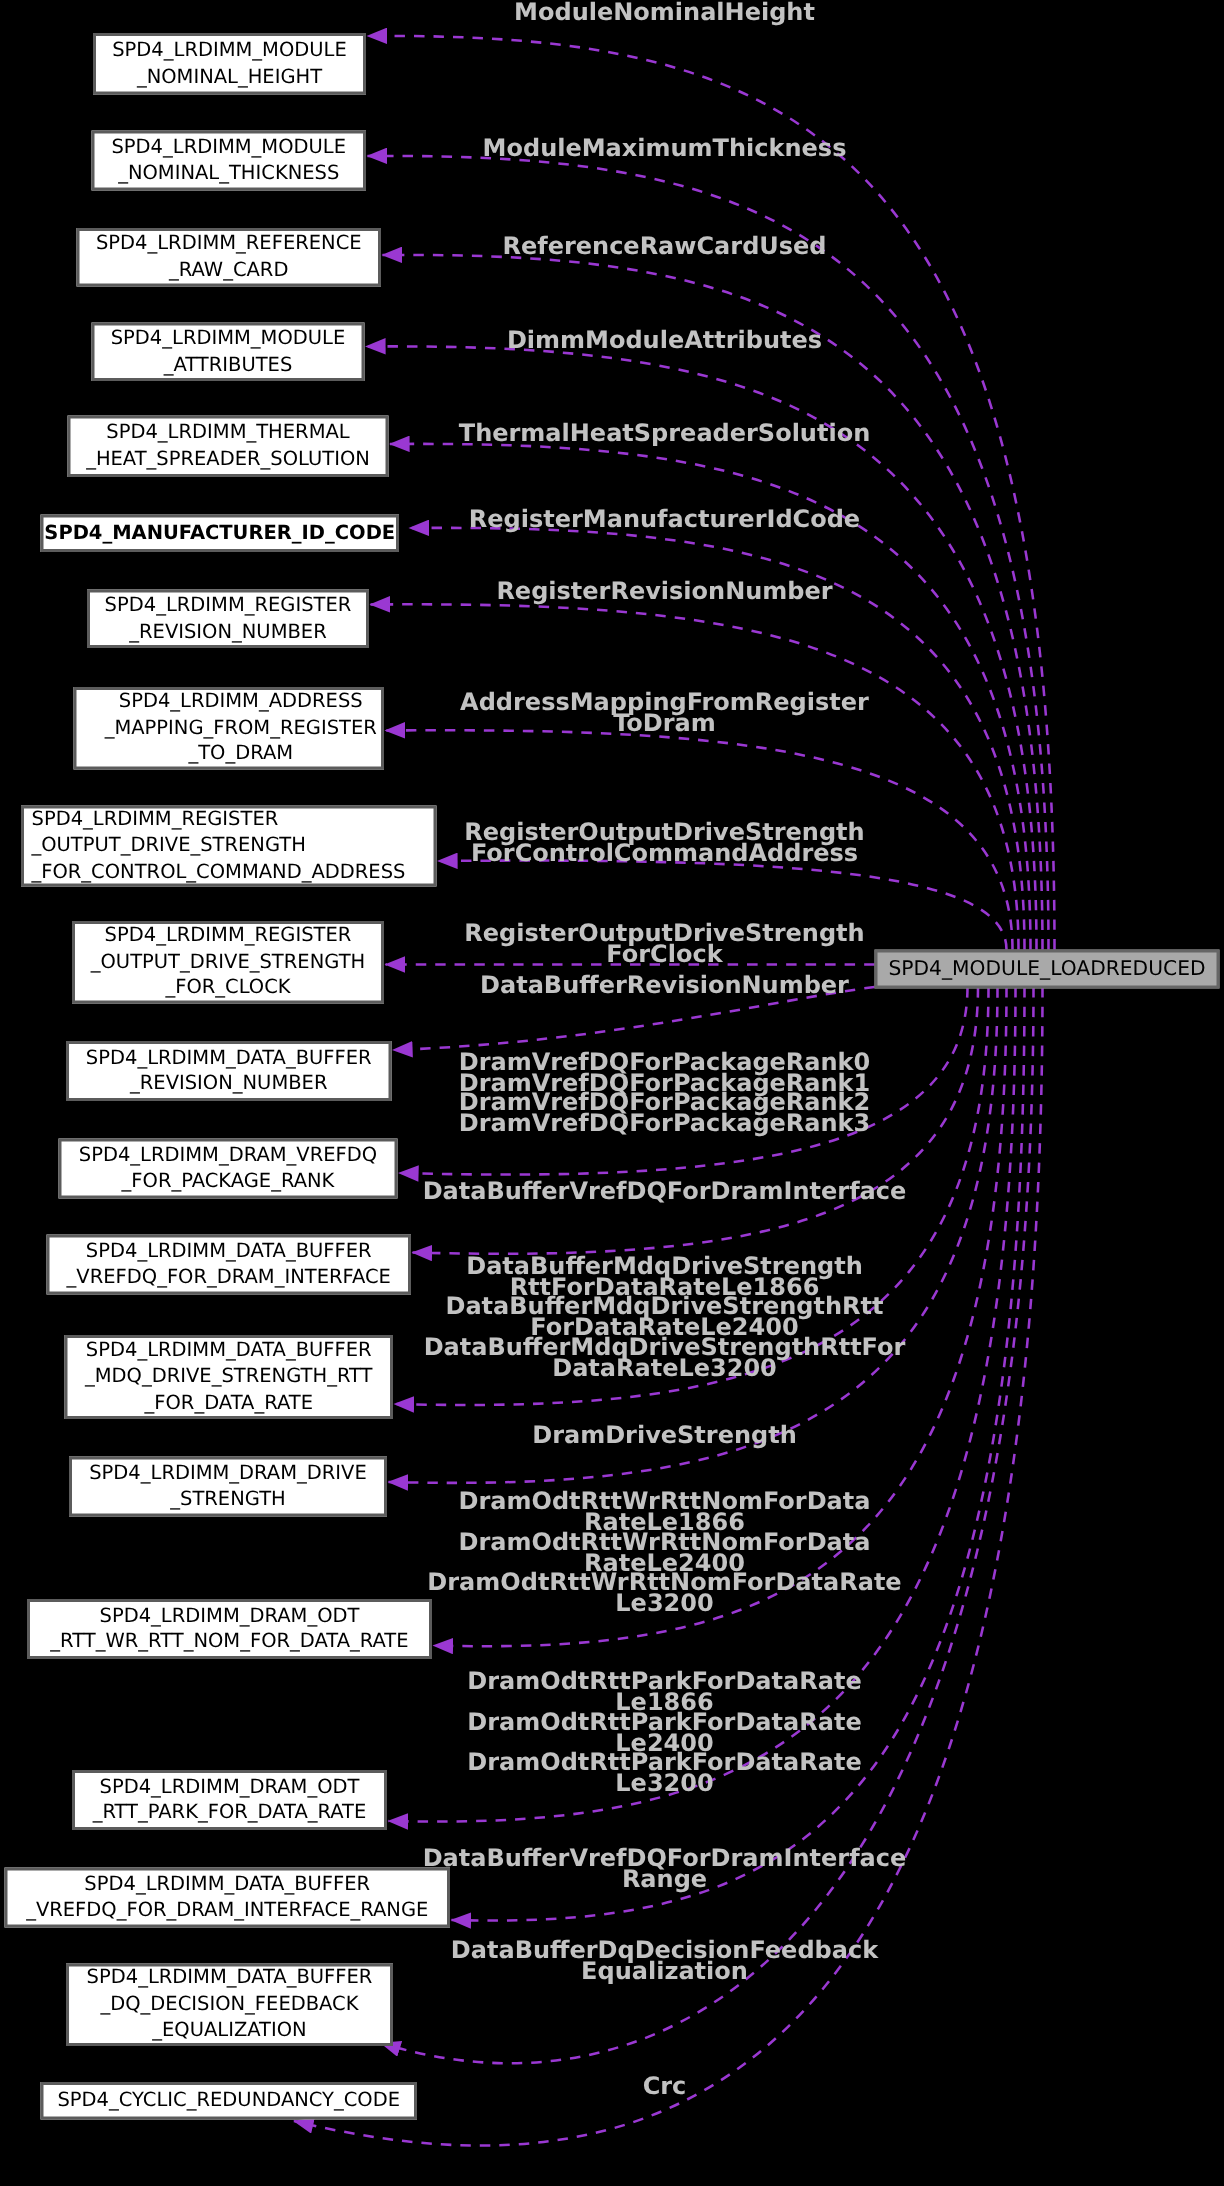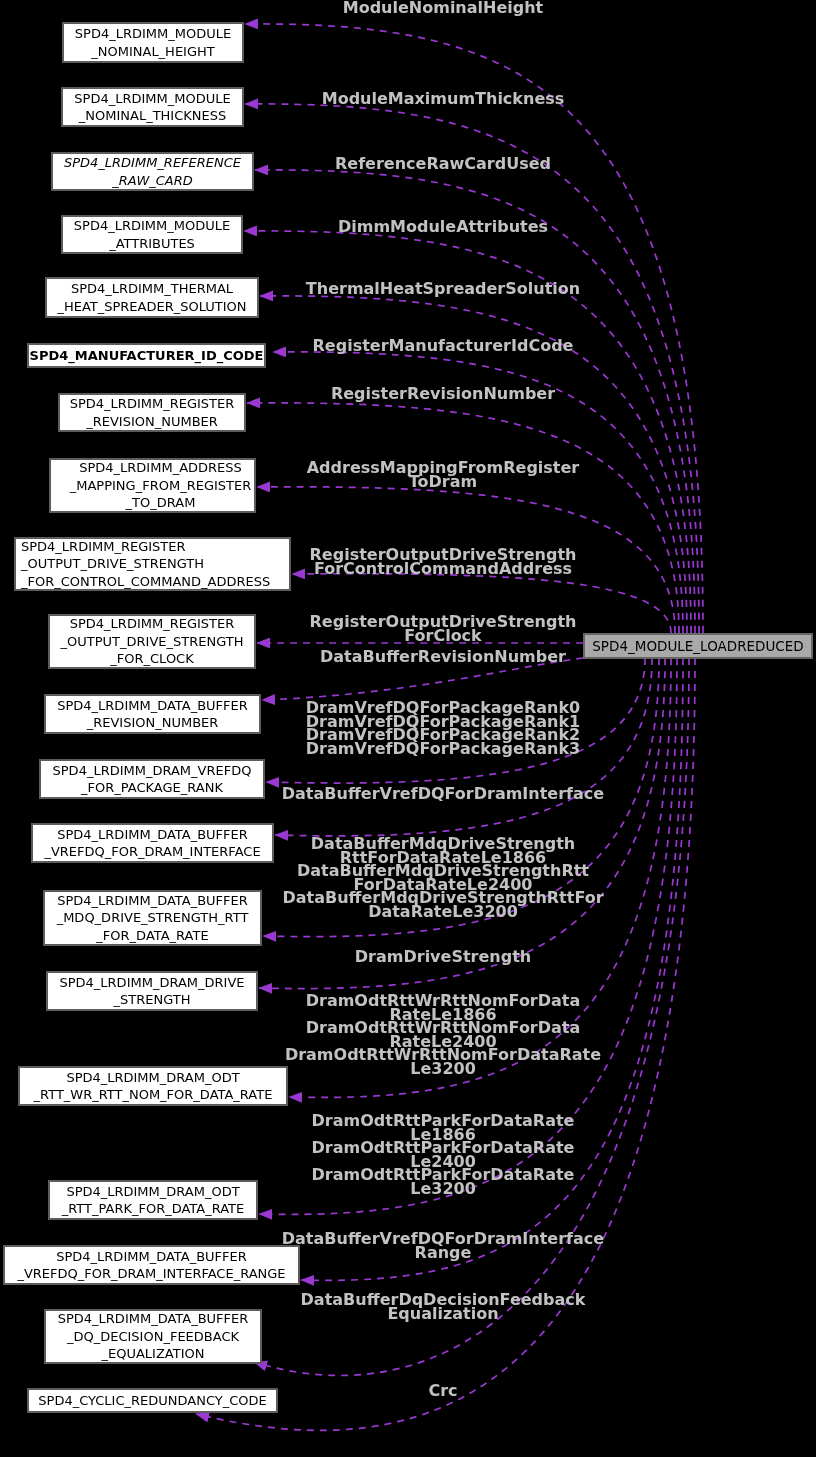--- a/index.html
+++ b/index.html
@@ -56,21 +56,21 @@
     <div class="elabel" style="left: 273px; top: 1px; color: rgb(194, 194, 194);">
       <div>ModuleNominalHeight</div>
     </div>
     <div class="node" style="left: 61px; top: 87px; width: 183px; height: 40px; background: rgb(255, 255, 255); border-color: rgb(92, 92, 92); color: rgb(0, 0, 0);">
       <div>SPD4_LRDIMM_MODULE</div>
       <div>_NOMINAL_THICKNESS</div>
     </div>
     <div class="elabel" style="left: 273px; top: 92px; color: rgb(194, 194, 194);">
       <div>ModuleMaximumThickness</div>
     </div>
-    <div class="node" style="left: 51px; top: 152px; width: 203px; height: 39px; background: rgb(255, 255, 255); border-color: rgb(92, 92, 92); color: rgb(0, 0, 0); font-style: italic;">
+    <div class="node" style="left: 51px; top: 152px; width: 203px; height: 39px; background: rgb(255, 255, 255); border-color: rgb(92, 92, 92); color: rgb(0, 0, 0);">
       <div>SPD4_LRDIMM_REFERENCE</div>
       <div>_RAW_CARD</div>
     </div>
     <div class="elabel" style="left: 273px; top: 157px; color: rgb(194, 194, 194);">
       <div>ReferenceRawCardUsed</div>
     </div>
     <div class="node" style="left: 61px; top: 215px; width: 182px; height: 39px; background: rgb(255, 255, 255); border-color: rgb(92, 92, 92); color: rgb(0, 0, 0);">
       <div>SPD4_LRDIMM_MODULE</div>
       <div>_ATTRIBUTES</div>
     </div>

